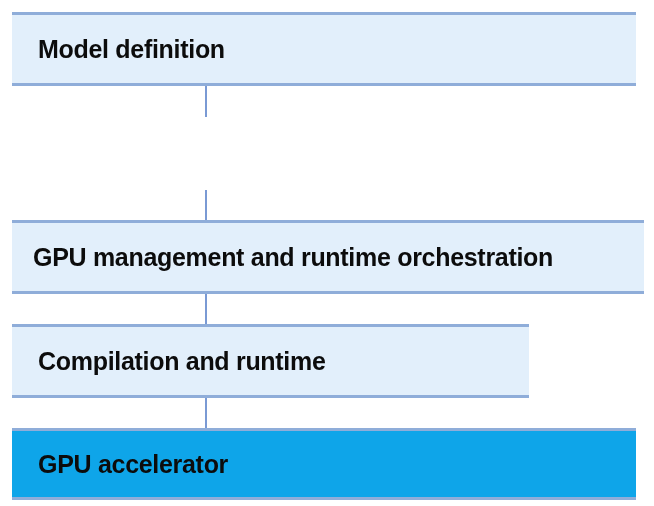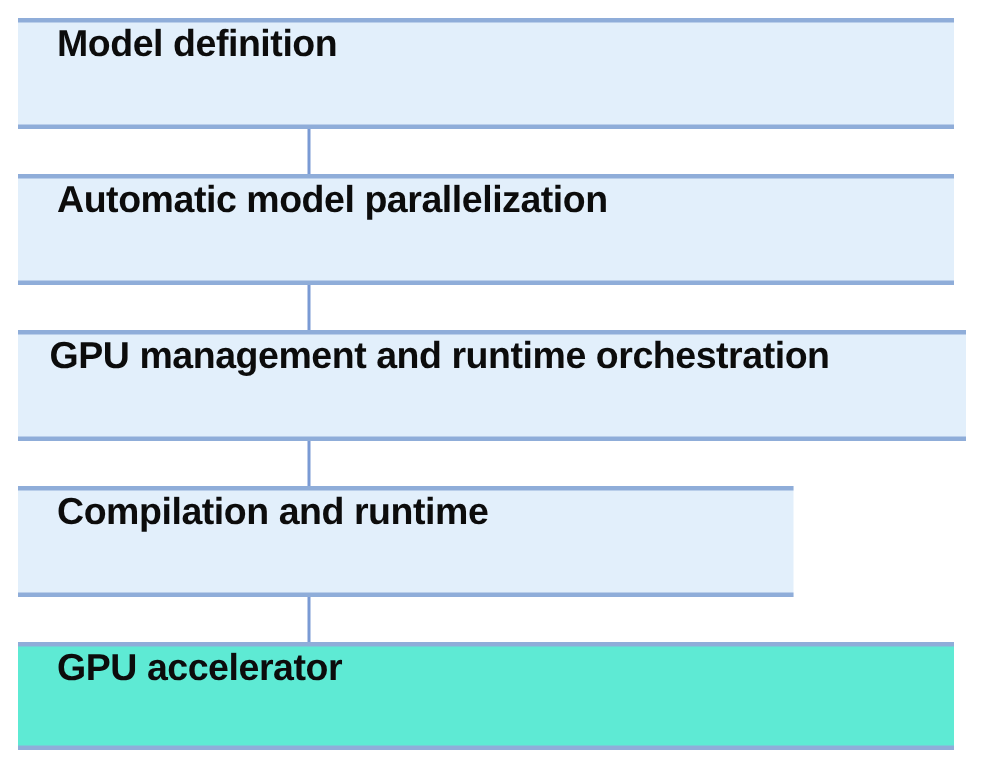--- a/index.html
+++ b/index.html
@@ -31,20 +31,21 @@
   }
 
   .layer-box {
     position: absolute;
     box-sizing: border-box;
     background: #e2effb;
     border-top: 3px solid #8fadd9;
     border-bottom: 3px solid #8fadd9;
     z-index: 2;
     display: flex;
+    align-items: center;
   }
 
   .layer-label {
     font-family: "Liberation Sans", sans-serif;
     font-size: 25px;
     font-weight: 700;
     letter-spacing: -0.3px;
     color: #0c0c0c;
     padding-left: 26px;
     white-space: nowrap;
@@ -68,30 +69,27 @@
 
   <div class="connector" style="left: 205px; top: 86px; height: 31px; background: rgb(122, 154, 212);"></div>
   <div class="connector" style="left: 205px; top: 190px; height: 31px; background: rgb(122, 154, 212);"></div>
   <div class="connector" style="left: 205px; top: 294px; height: 31px; background: rgb(122, 154, 212);"></div>
   <div class="connector" style="left: 205px; top: 398px; height: 31px; background: rgb(122, 154, 212);"></div>
 
   <div class="layer-box" style="left: 12px; top: 12px; width: 624px; height: 74px; background: rgb(226, 239, 251); border-top-color: rgb(143, 173, 217); border-bottom-color: rgb(143, 173, 217);">
     <span class="layer-label" style="color: rgb(12, 12, 12);">Model definition</span>
   </div>
 
-  <div class="layer-box" style="left: 12px; top: 116px; width: 624px; height: 74px; background: rgb(226, 239, 251); border-top-color: rgb(143, 173, 217); border-bottom-color: rgb(143, 173, 217);">
-    <span class="layer-label" style="color: rgb(12, 12, 12);">Automatic model parallelization</span>
-  </div>
 
   <div class="layer-box" style="left: 12px; top: 220px; width: 632px; height: 74px; background: rgb(226, 239, 251); border-top-color: rgb(143, 173, 217); border-bottom-color: rgb(143, 173, 217);">
     <span class="layer-label" style="color: rgb(12, 12, 12); padding-left: 21px;">GPU management and runtime orchestration</span>
   </div>
 
   <div class="layer-box" style="left: 12px; top: 324px; width: 517px; height: 74px; background: rgb(226, 239, 251); border-top-color: rgb(143, 173, 217); border-bottom-color: rgb(143, 173, 217);">
     <span class="layer-label" style="color: rgb(12, 12, 12);">Compilation and runtime</span>
   </div>
 
-  <div class="layer-box" style="left: 12px; top: 428px; width: 624px; height: 72px; background: #5eead4; border-top-color: rgb(143, 173, 217); border-bottom-color: rgb(143, 173, 217);">
+  <div class="layer-box" style="left: 12px; top: 428px; width: 624px; height: 72px; background: #0ea5e9; border-top-color: rgb(143, 173, 217); border-bottom-color: rgb(143, 173, 217);">
     <span class="layer-label" style="color: rgb(12, 12, 12);">GPU accelerator</span>
   </div>
 
 
 </div>
 
 </body></html>

